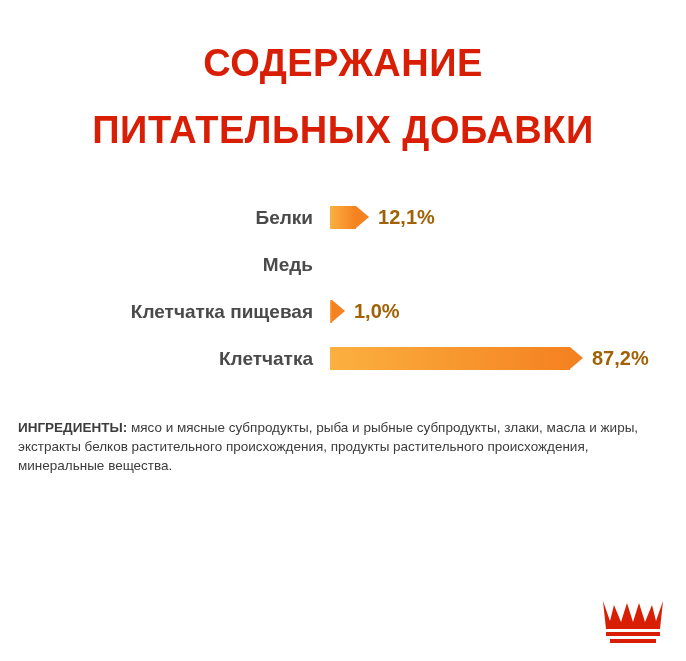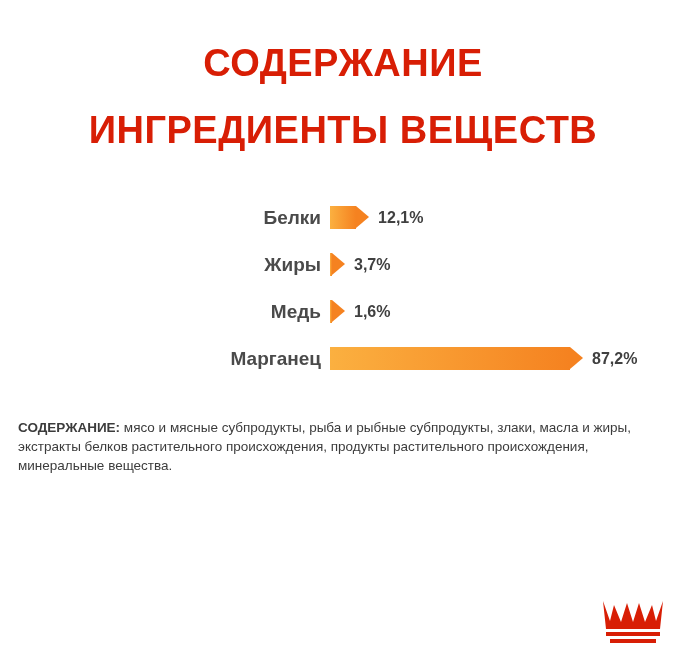--- a/index.html
+++ b/index.html
@@ -37,21 +37,21 @@
     padding-left: 0;
   }
   .bar-row {
     display: flex;
     align-items: center;
     height: 47px;
   }
   .bar-label {
     width: 330px;
     text-align: right;
-    padding-right: 9px;
+    padding-right: 17px;
     font-size: 19px;
     font-weight: bold;
     color: #4a4a4a;
     white-space: nowrap;
     box-sizing: border-box;
   }
   .bar-wrap {
     display: flex;
     align-items: center;
     flex: 1 1 auto;
@@ -68,23 +68,23 @@
   }
   .bar-tip {
     width: 0;
     height: 0;
     float: left;
     border-top: 11.5px solid transparent;
     border-bottom: 11.5px solid transparent;
     border-left: 13px solid #f58220;
   }
   .bar-value {
-    font-size: 16px;
+    font-size: 20px;
     font-weight: bold;
-    color: #404040;
+    color: #a16207;
     margin-left: 9px;
     white-space: nowrap;
   }
 
   
   .info {
     margin: 36px 18px 0 18px;
     font-size: 13.5px;
     line-height: 19px;
     color: #3c3c3c;
@@ -104,69 +104,62 @@
     bottom: 14px;
     width: 66px;
     height: 56px;
   }
 </style>
 </head>
 <body>
 
 <div class="title-block">
   <div class="title-line">СОДЕРЖАНИЕ</div>
-  <div class="title-line">ИНГРЕДИЕНТЫ ВЕЩЕСТВ</div>
+  <div class="title-line">ПИТАТЕЛЬНЫХ ДОБАВКИ</div>
 </div>
 
 <div class="chart" id="chart">
     <div class="bar-row">
       <div class="bar-label">Белки</div>
       <div class="bar-wrap">
         <div class="bar" style="width: 39.0971px;">
           <div class="bar-body" style="width: 26.0971px;"></div>
           <div class="bar-tip"></div>
         </div>
         <div class="bar-value">12,1%</div>
       </div>
     </div>
     <div class="bar-row">
-      <div class="bar-label">Жиры</div>
+      <div class="bar-label">Медь</div>
+    </div>
+    <div class="bar-row">
+      <div class="bar-label">Клетчатка пищевая</div>
       <div class="bar-wrap">
         <div class="bar" style="width: 15px;">
           <div class="bar-body" style="width: 2px;"></div>
           <div class="bar-tip"></div>
         </div>
-        <div class="bar-value">3,7%</div>
+        <div class="bar-value">1,0%</div>
       </div>
     </div>
     <div class="bar-row">
-      <div class="bar-label">Медь</div>
-      <div class="bar-wrap">
-        <div class="bar" style="width: 15px;">
-          <div class="bar-body" style="width: 2px;"></div>
-          <div class="bar-tip"></div>
-        </div>
-        <div class="bar-value">1,6%</div>
-      </div>
-    </div>
-    <div class="bar-row">
-      <div class="bar-label">Марганец</div>
+      <div class="bar-label">Клетчатка</div>
       <div class="bar-wrap">
         <div class="bar" style="width: 253px;">
           <div class="bar-body" style="width: 240px;"></div>
           <div class="bar-tip"></div>
         </div>
         <div class="bar-value">87,2%</div>
       </div>
     </div>
   </div>
 
 <div class="info">
   <p>
-    <span class="heading">СОДЕРЖАНИЕ:</span><span> мясо и мясные субпродукты, рыба и рыбные субпродукты, злаки, масла и жиры, экстракты белков растительного происхождения, продукты растительного происхождения, минеральные вещества.</span>
+    <span class="heading">ИНГРЕДИЕНТЫ:</span><span> мясо и мясные субпродукты, рыба и рыбные субпродукты, злаки, масла и жиры, экстракты белков растительного происхождения, продукты растительного происхождения, минеральные вещества.</span>
   </p>
 </div>
 
 <svg class="logo" viewBox="0 0 66 56" aria-hidden="true">
   <g fill="#d81e05">
     <path d="M3 10 L10 30 L14 14 L21 31 L27 12 L33 31 L39 12 L45 31 L52 14 L56 30 L63 10 L60 38 L6 38 Z"></path>
     <rect x="6" y="41" width="54" height="4"></rect>
     <rect x="10" y="48" width="46" height="4"></rect>
   </g>
 </svg>

